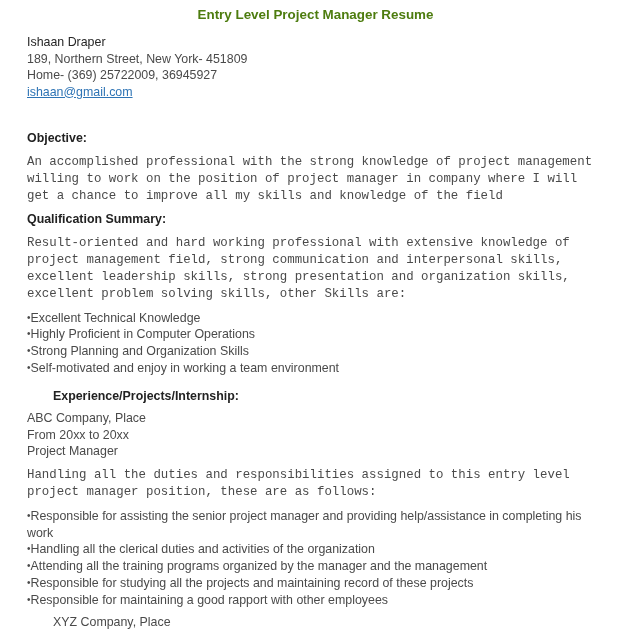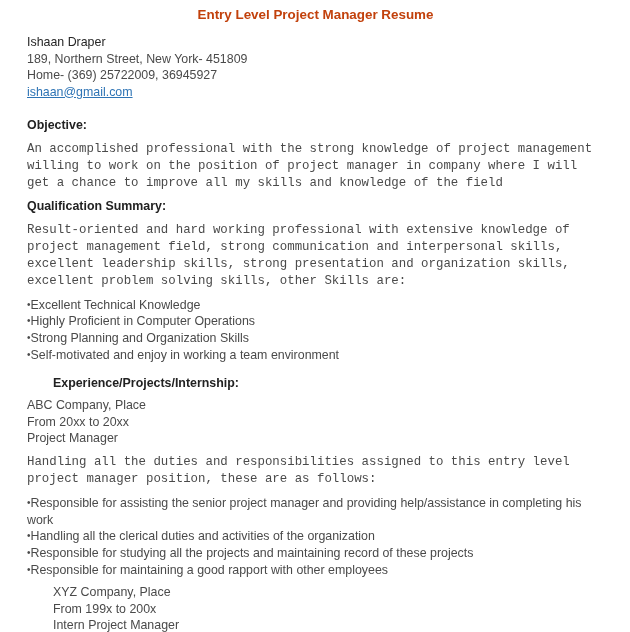--- a/index.html
+++ b/index.html
@@ -5,29 +5,29 @@
   * { margin: 0; padding: 0; box-sizing: border-box; }
   html, body { background: #ffffff; }
   body {
     width: 630px; height: 632px; overflow: hidden;
     font-family: "Liberation Sans", sans-serif;
     font-size: 12.4px; line-height: 16.8px; color: #4a4a4a;
   }
   .page { padding: 6px 26px 0 27px; }
   .doc-title {
     text-align: center; font-weight: bold; font-size: 13.4px;
-    color: #c2410c; line-height: 17px; margin-bottom: 11px;
+    color: #4d7c0f; line-height: 17px; margin-bottom: 11px;
   }
   .contact p { line-height: 16.5px; }
   .contact .name { color: #262626; }
   a.email-link { color: #2E74B5; text-decoration: underline; cursor: pointer; }
   h2.sec-heading {
     font-size: 12.4px; font-weight: bold; color: #222222; line-height: 17px;
   }
-  .h-objective { margin-top: 17px; }
+  .h-objective { margin-top: 30px; }
   .h-qual { margin-top: 7px; }
   .h-exp { margin-top: 11px; margin-left: 26px; }
   p.body-para { margin-top: 7px; line-height: 16.8px; font-family: Liberation Mono, monospace; }
   .job-block { margin-top: 5px; }
   .job-block p { line-height: 16.8px; }
   ul.bullets { list-style: none; margin-top: 7px; }
   ul.bullets li { line-height: 16.8px; }
   ul.bullets .bullet-glyph { font-size: 10px; vertical-align: 1px; }
 </style>
 </head>
@@ -63,20 +63,21 @@
     <p>ABC Company, Place</p>
     <p>From 20xx to 20xx</p>
     <p>Project Manager</p>
   </div>
 
   <p class="body-para">Handling all the duties and responsibilities assigned to this entry level project manager position, these are as follows:</p>
 
   <ul class="bullets">
     <li><span class="bullet-glyph">•</span><span>Responsible for assisting the senior project manager and providing help/assistance in completing his work</span></li>
     <li><span class="bullet-glyph">•</span><span>Handling all the clerical duties and activities of the organization</span></li>
+    <li><span class="bullet-glyph">•</span><span>Attending all the training programs organized by the manager and the management</span></li>
     <li><span class="bullet-glyph">•</span><span>Responsible for studying all the projects and maintaining record of these projects</span></li>
     <li><span class="bullet-glyph">•</span><span>Responsible for maintaining a good rapport with other employees</span></li>
   </ul>
 
   <div class="job-block h-exp">
     <p>XYZ Company, Place</p>
     <p>From 199x to 200x</p>
     <p>Intern Project Manager</p>
   </div>
 

